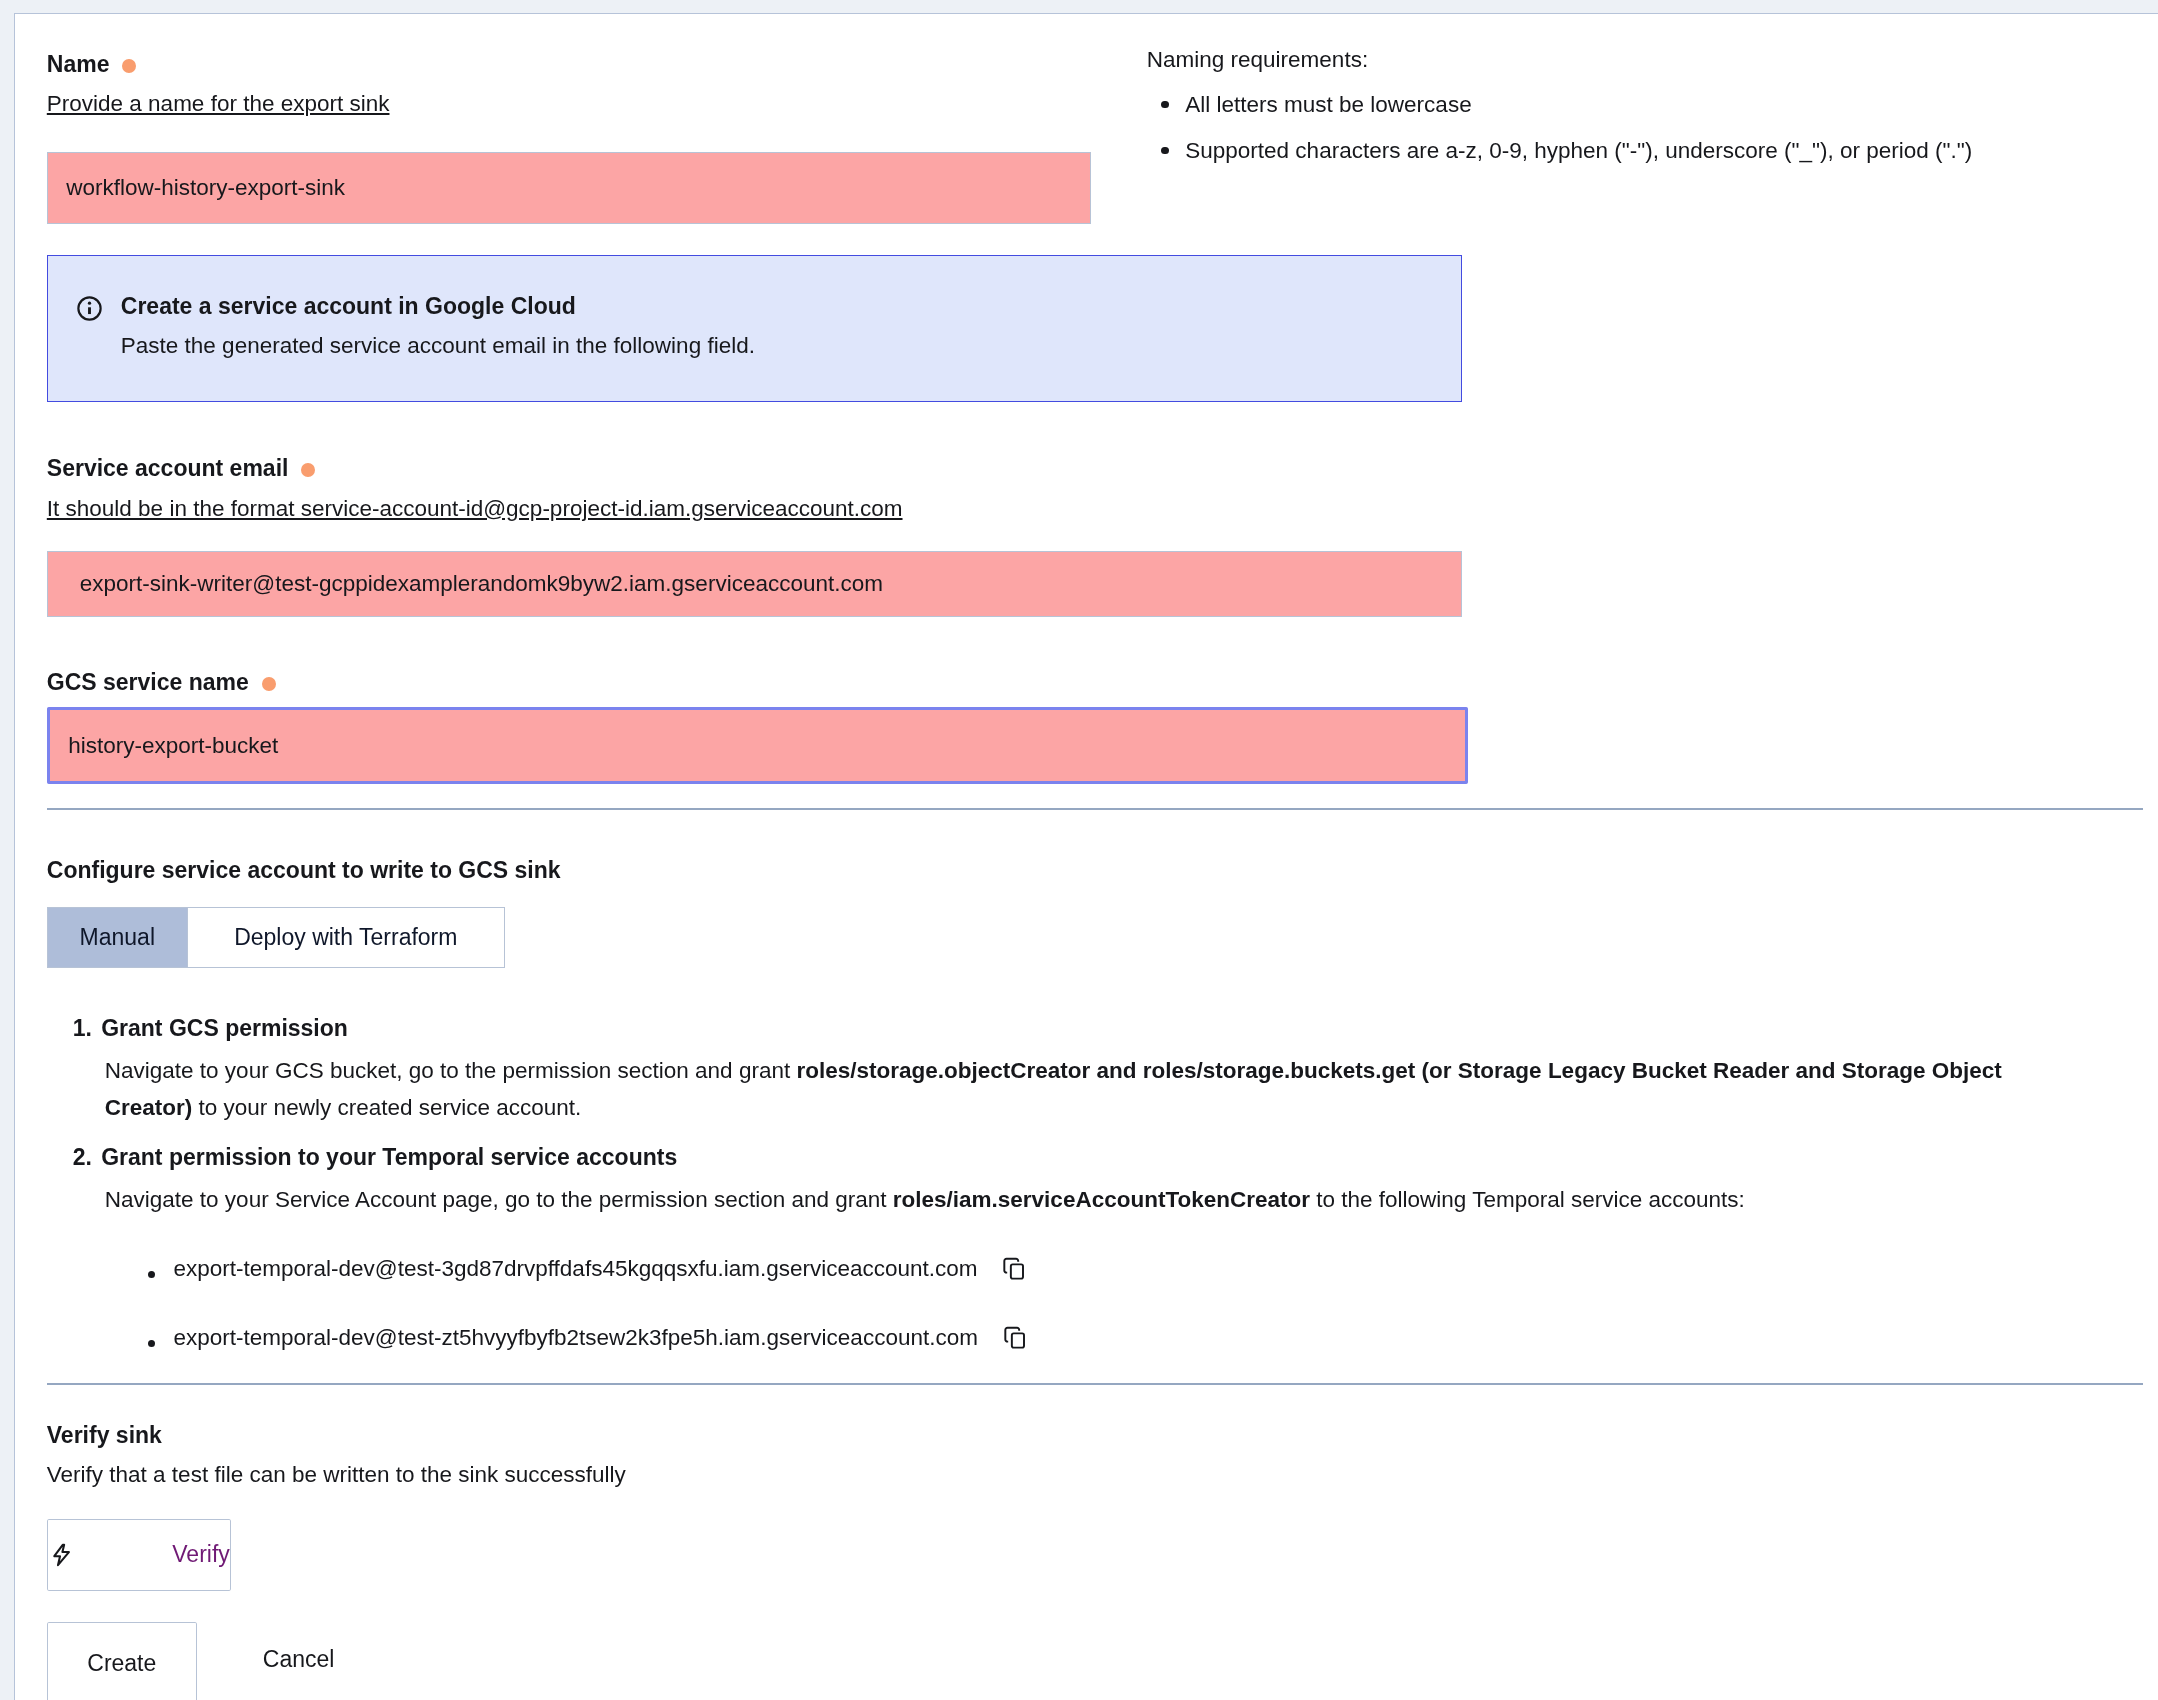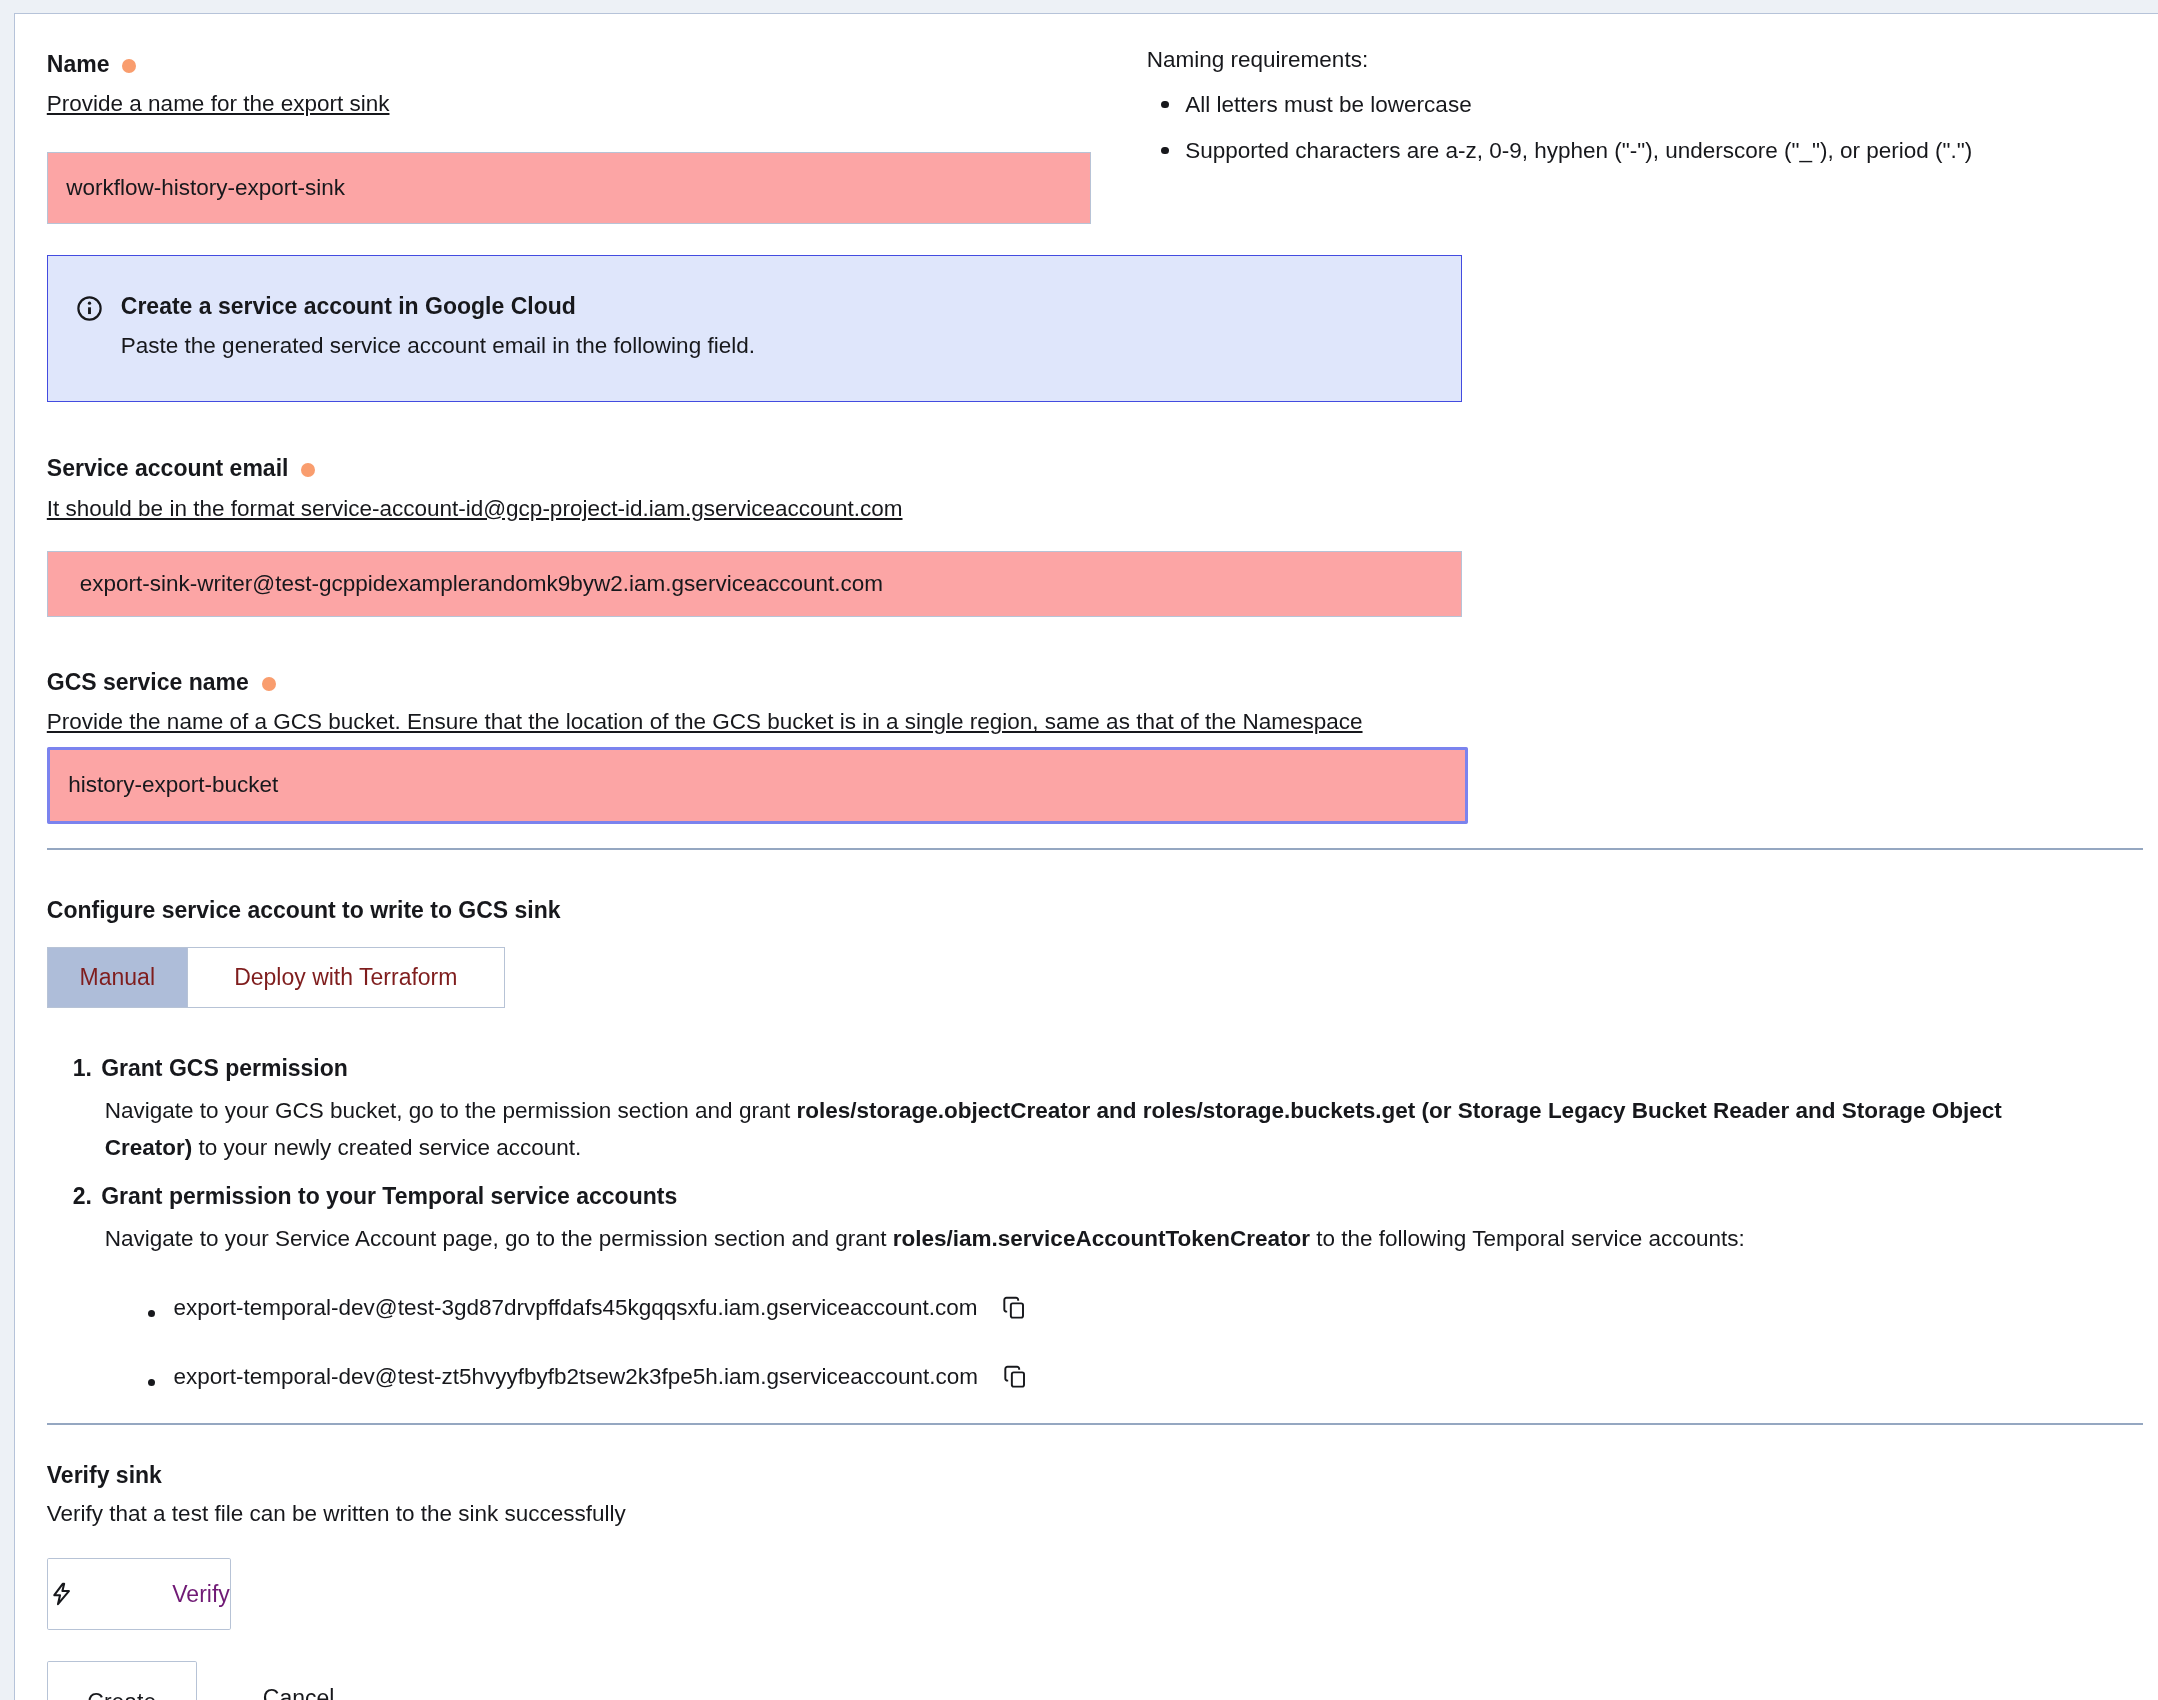--- a/index.html
+++ b/index.html
@@ -59,21 +59,21 @@
   .gap-54 { margin-top:50px; }
 
   .divider { margin-top:24px; border:none; border-top:2.8px solid #95a7c1; width:2096px; }
   .divider-2 { margin-top:27.5px; }
 
   .section-title { margin-top:44px; font-weight:700; font-size:23px; line-height:33px; }
 
   
   .tab-group { margin-top:20px; display:inline-flex; border:1.8px solid #b7c3d6; height:61px; }
   .tab { height:100%; display:flex; align-items:center; justify-content:center;
-         font-size:23px; background:#fff; border:none; font-family:inherit; color:#7f1d1d; cursor:pointer; }
+         font-size:23px; background:#fff; border:none; font-family:inherit; color:#0f172a; cursor:pointer; }
   .tab.selected { background:#aebdd9; }
   .tab-manual { width:139px; }
   .tab-terraform { width:317px; border-left:1.8px solid #b7c3d6; }
 
   
   .steps { margin-top:44px; }
   .step-title { padding-left:26px; font-weight:700; font-size:23px; line-height:33px; display:flex; gap:9.2px; }
   .step-title.second { margin-top:14.7px; }
   .step-body { padding-left:58px; margin-top:7px; line-height:37px; max-width:2002px; }
   .step-body b { font-weight:700; }
@@ -155,21 +155,20 @@
       <span class="req-dot"></span>
     </div>
     <div class="field-desc">It should be in the format service-account-id@gcp-project-id.iam.gserviceaccount.com</div>
     <input class="text-input wide" style="margin-top: 27.5px; height: 66px;" type="text" value="export-sink-writer@test-gcppidexamplerandomk9byw2.iam.gserviceaccount.com">
 
     
     <div class="field-label-row gap-54">
       <span class="field-label">GCS service name</span>
       <span class="req-dot"></span>
     </div>
-    <div class="field-desc">Provide the name of a GCS bucket. Ensure that the location of the GCS bucket is in a single region, same as that of the Namespace</div>
     <input class="text-input focused" type="text" value="history-export-bucket" style="">
 
     <hr class="divider">
 
     
     <div class="section-title">Configure service account to write to GCS sink</div>
 
     <div class="tab-group">
       <button class="tab tab-manual selected">Manual</button>
       <button class="tab tab-terraform">Deploy with Terraform</button>

